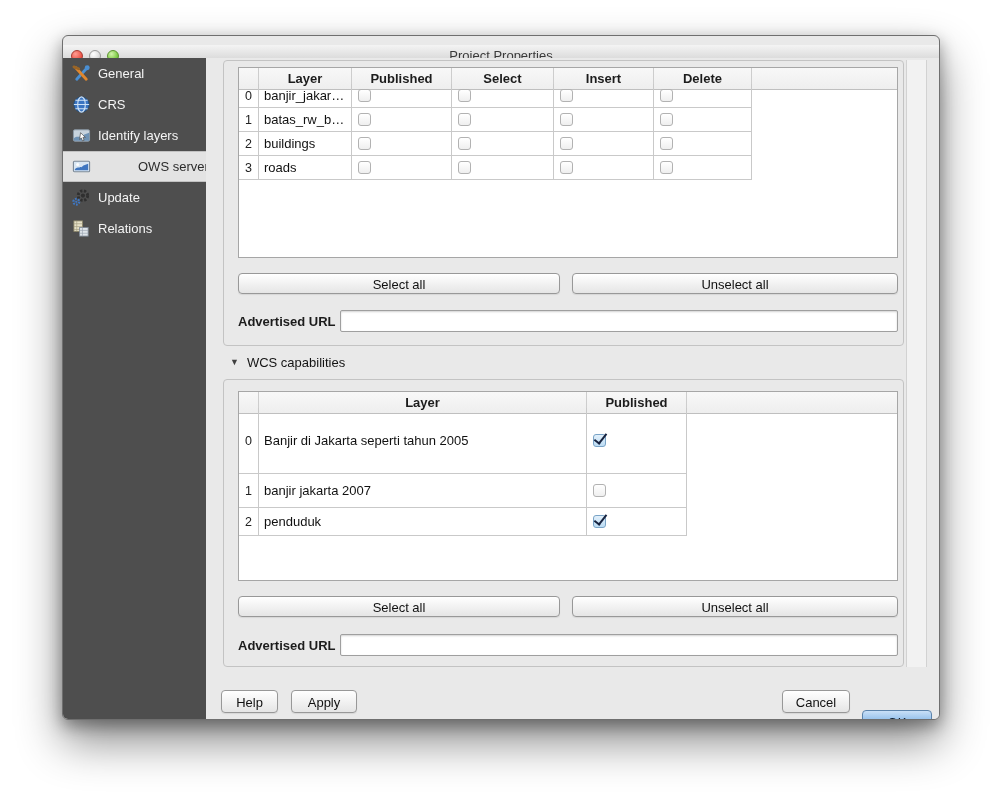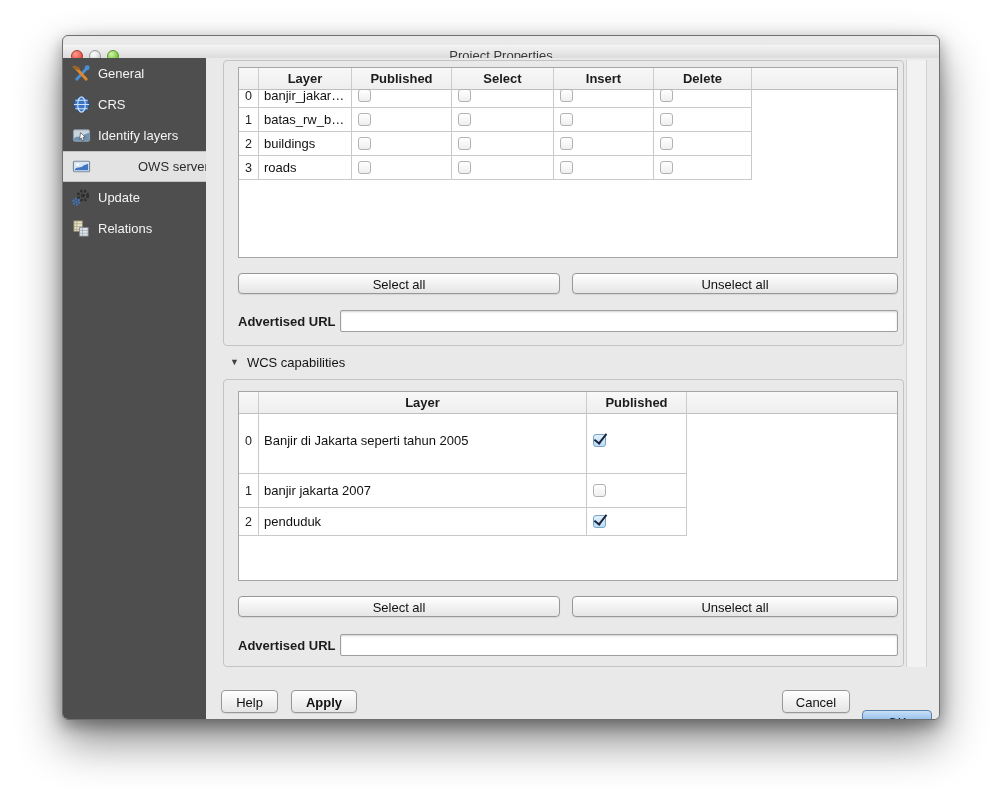--- a/index.html
+++ b/index.html
@@ -118,21 +118,21 @@
   .wcs-header{position:absolute;left:24px;top:296px;height:16px;display:flex;align-items:center;}
   .tri{font-size:9px;color:#3f3f3f;margin-right:8px;}
   .wcs-title{font-size:13px;color:#141414;}
   .scrolltrack{
     position:absolute;left:700px;top:2px;width:19px;height:607px;
     background:#f2f2f2;border-left:1px solid #d2d2d2;border-right:1px solid #d2d2d2;
   }
   
   .footer-btn{height:23px;line-height:21px;}
   .btn-help{left:15px;top:632px;width:57px;}
-  .btn-apply{left:85px;top:632px;width:66px;font-weight:bold;}
+  .btn-apply{left:85px;top:632px;width:66px;}
   .btn-cancel{left:576px;top:632px;width:68px;}
   .btn-ok{
     left:656px;top:652px;width:70px;
     background:linear-gradient(#c9e0f7,#8cbbe9 50%,#5f9ad8 52%,#85b9e9);
     border:1px solid #5c83ab;color:#0c1c30;font-weight:500;
   }
 </style>
 </head>
 <body>
 

